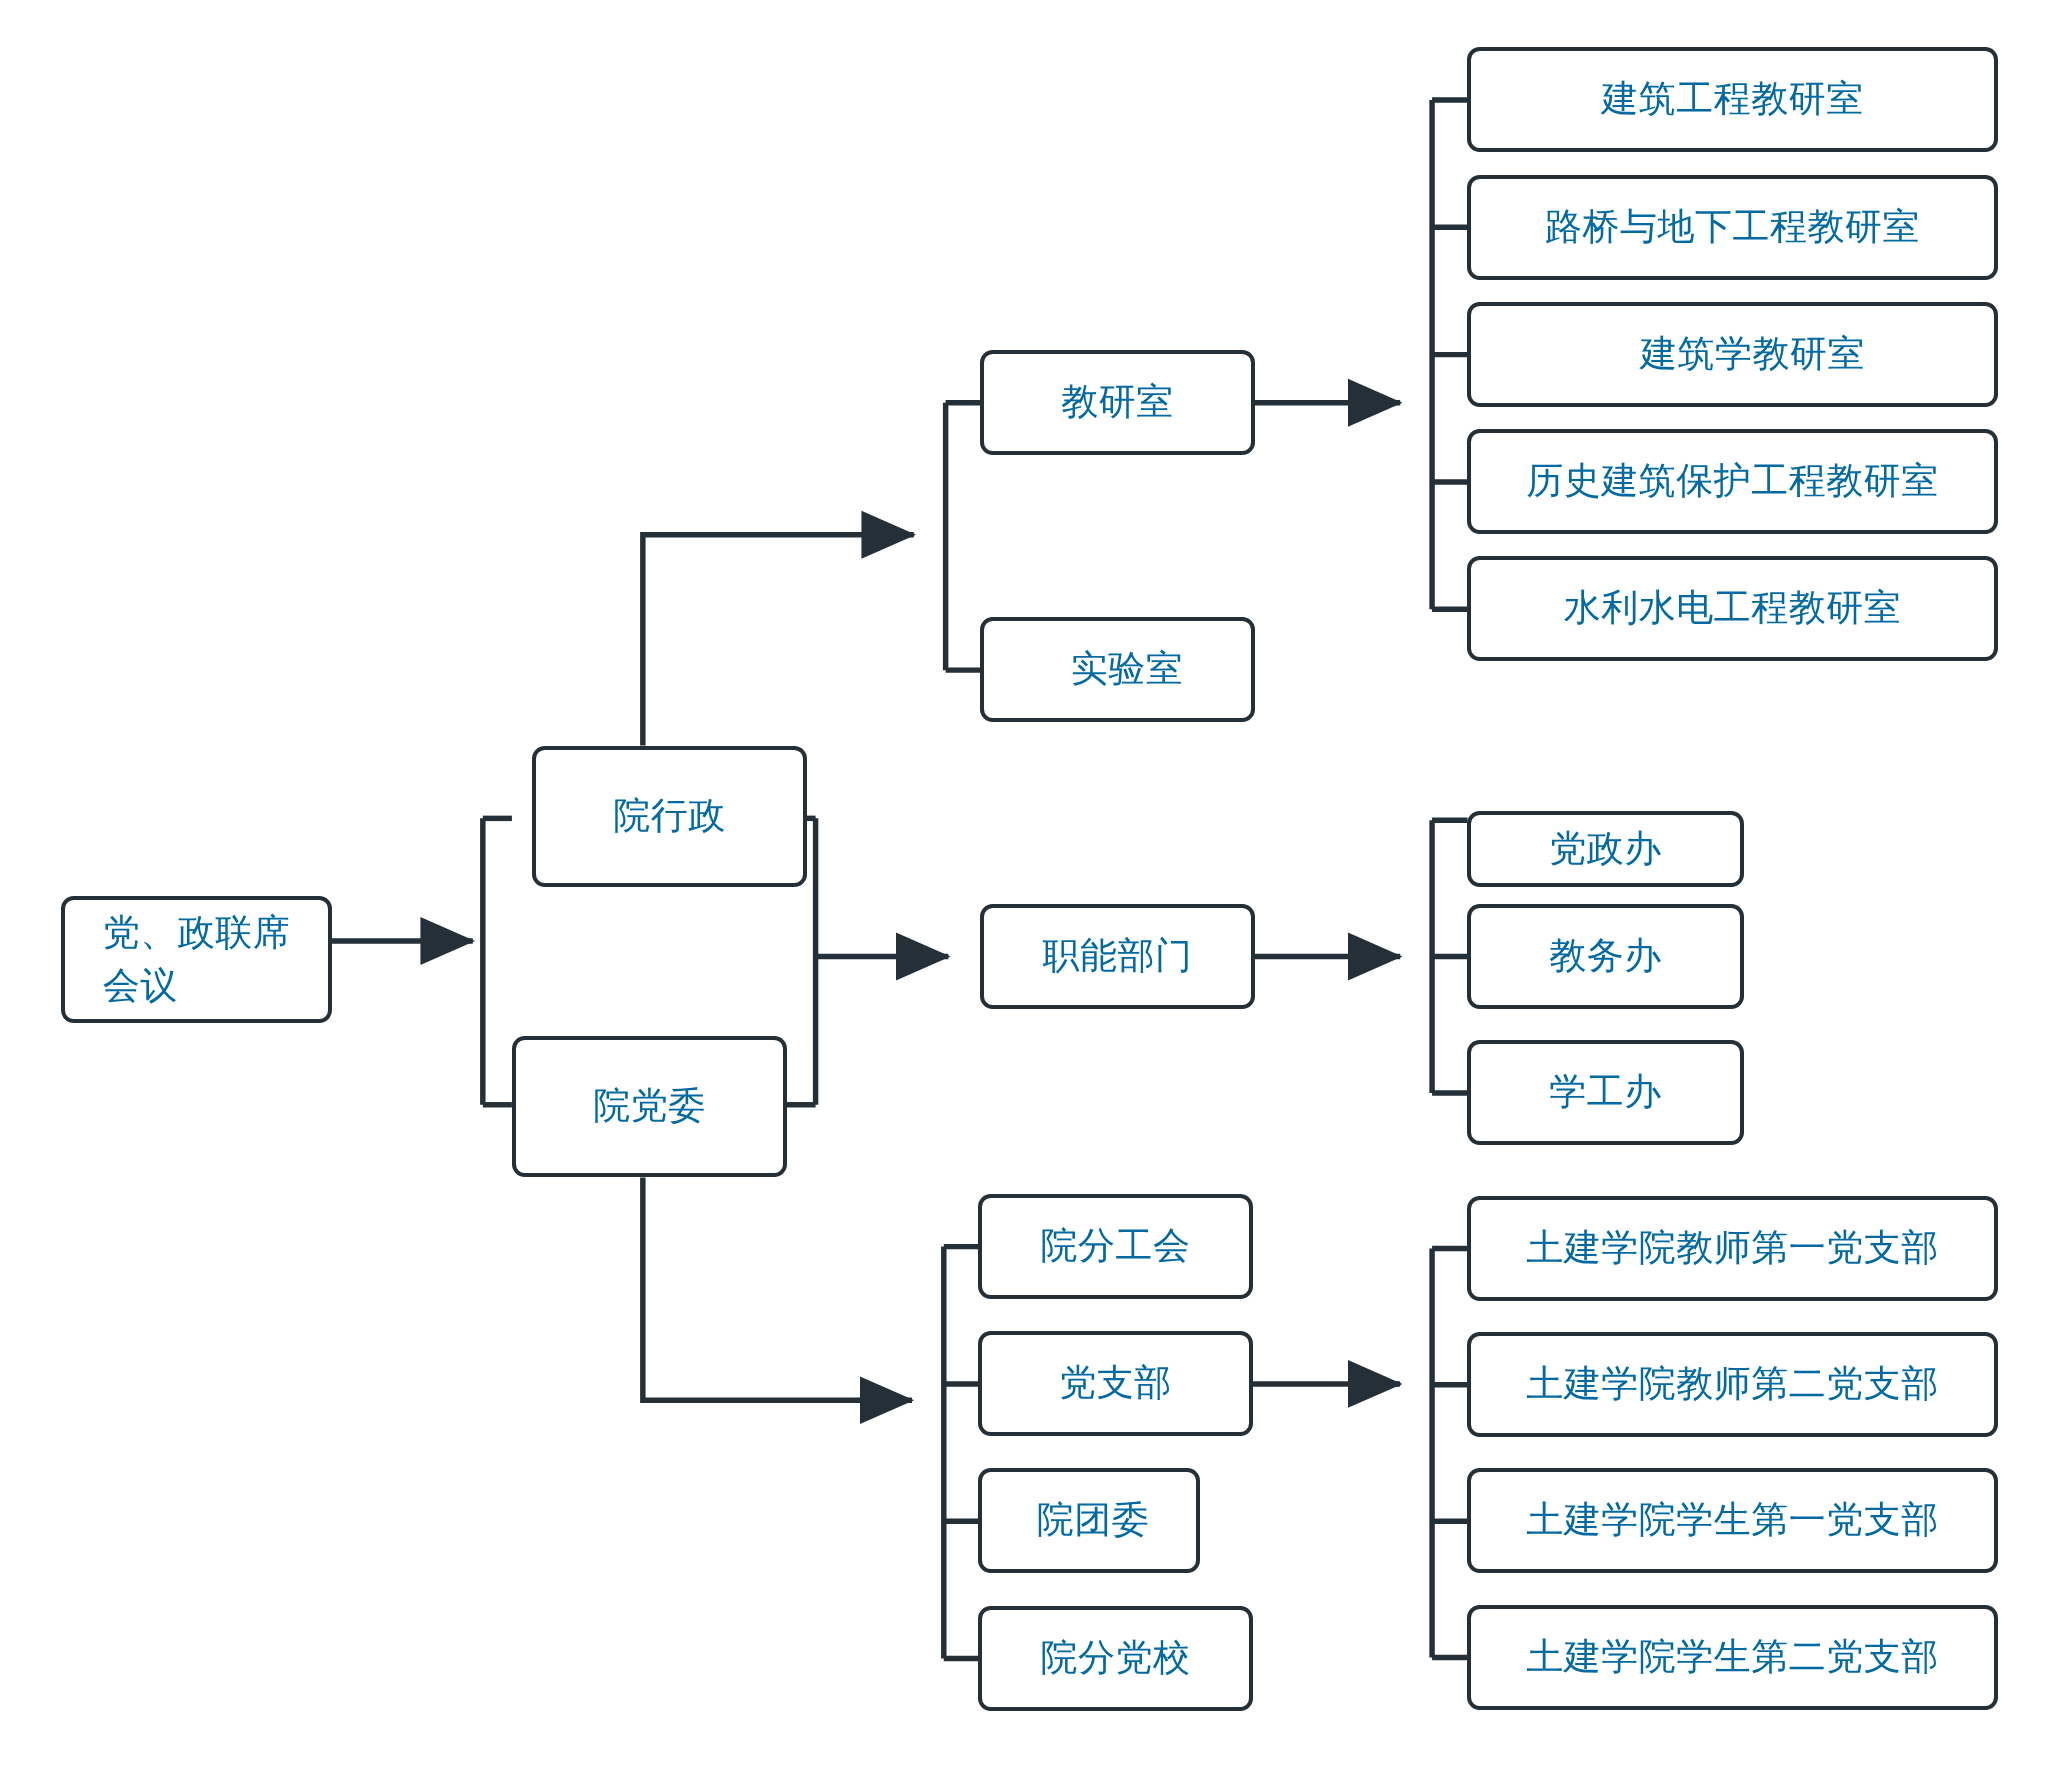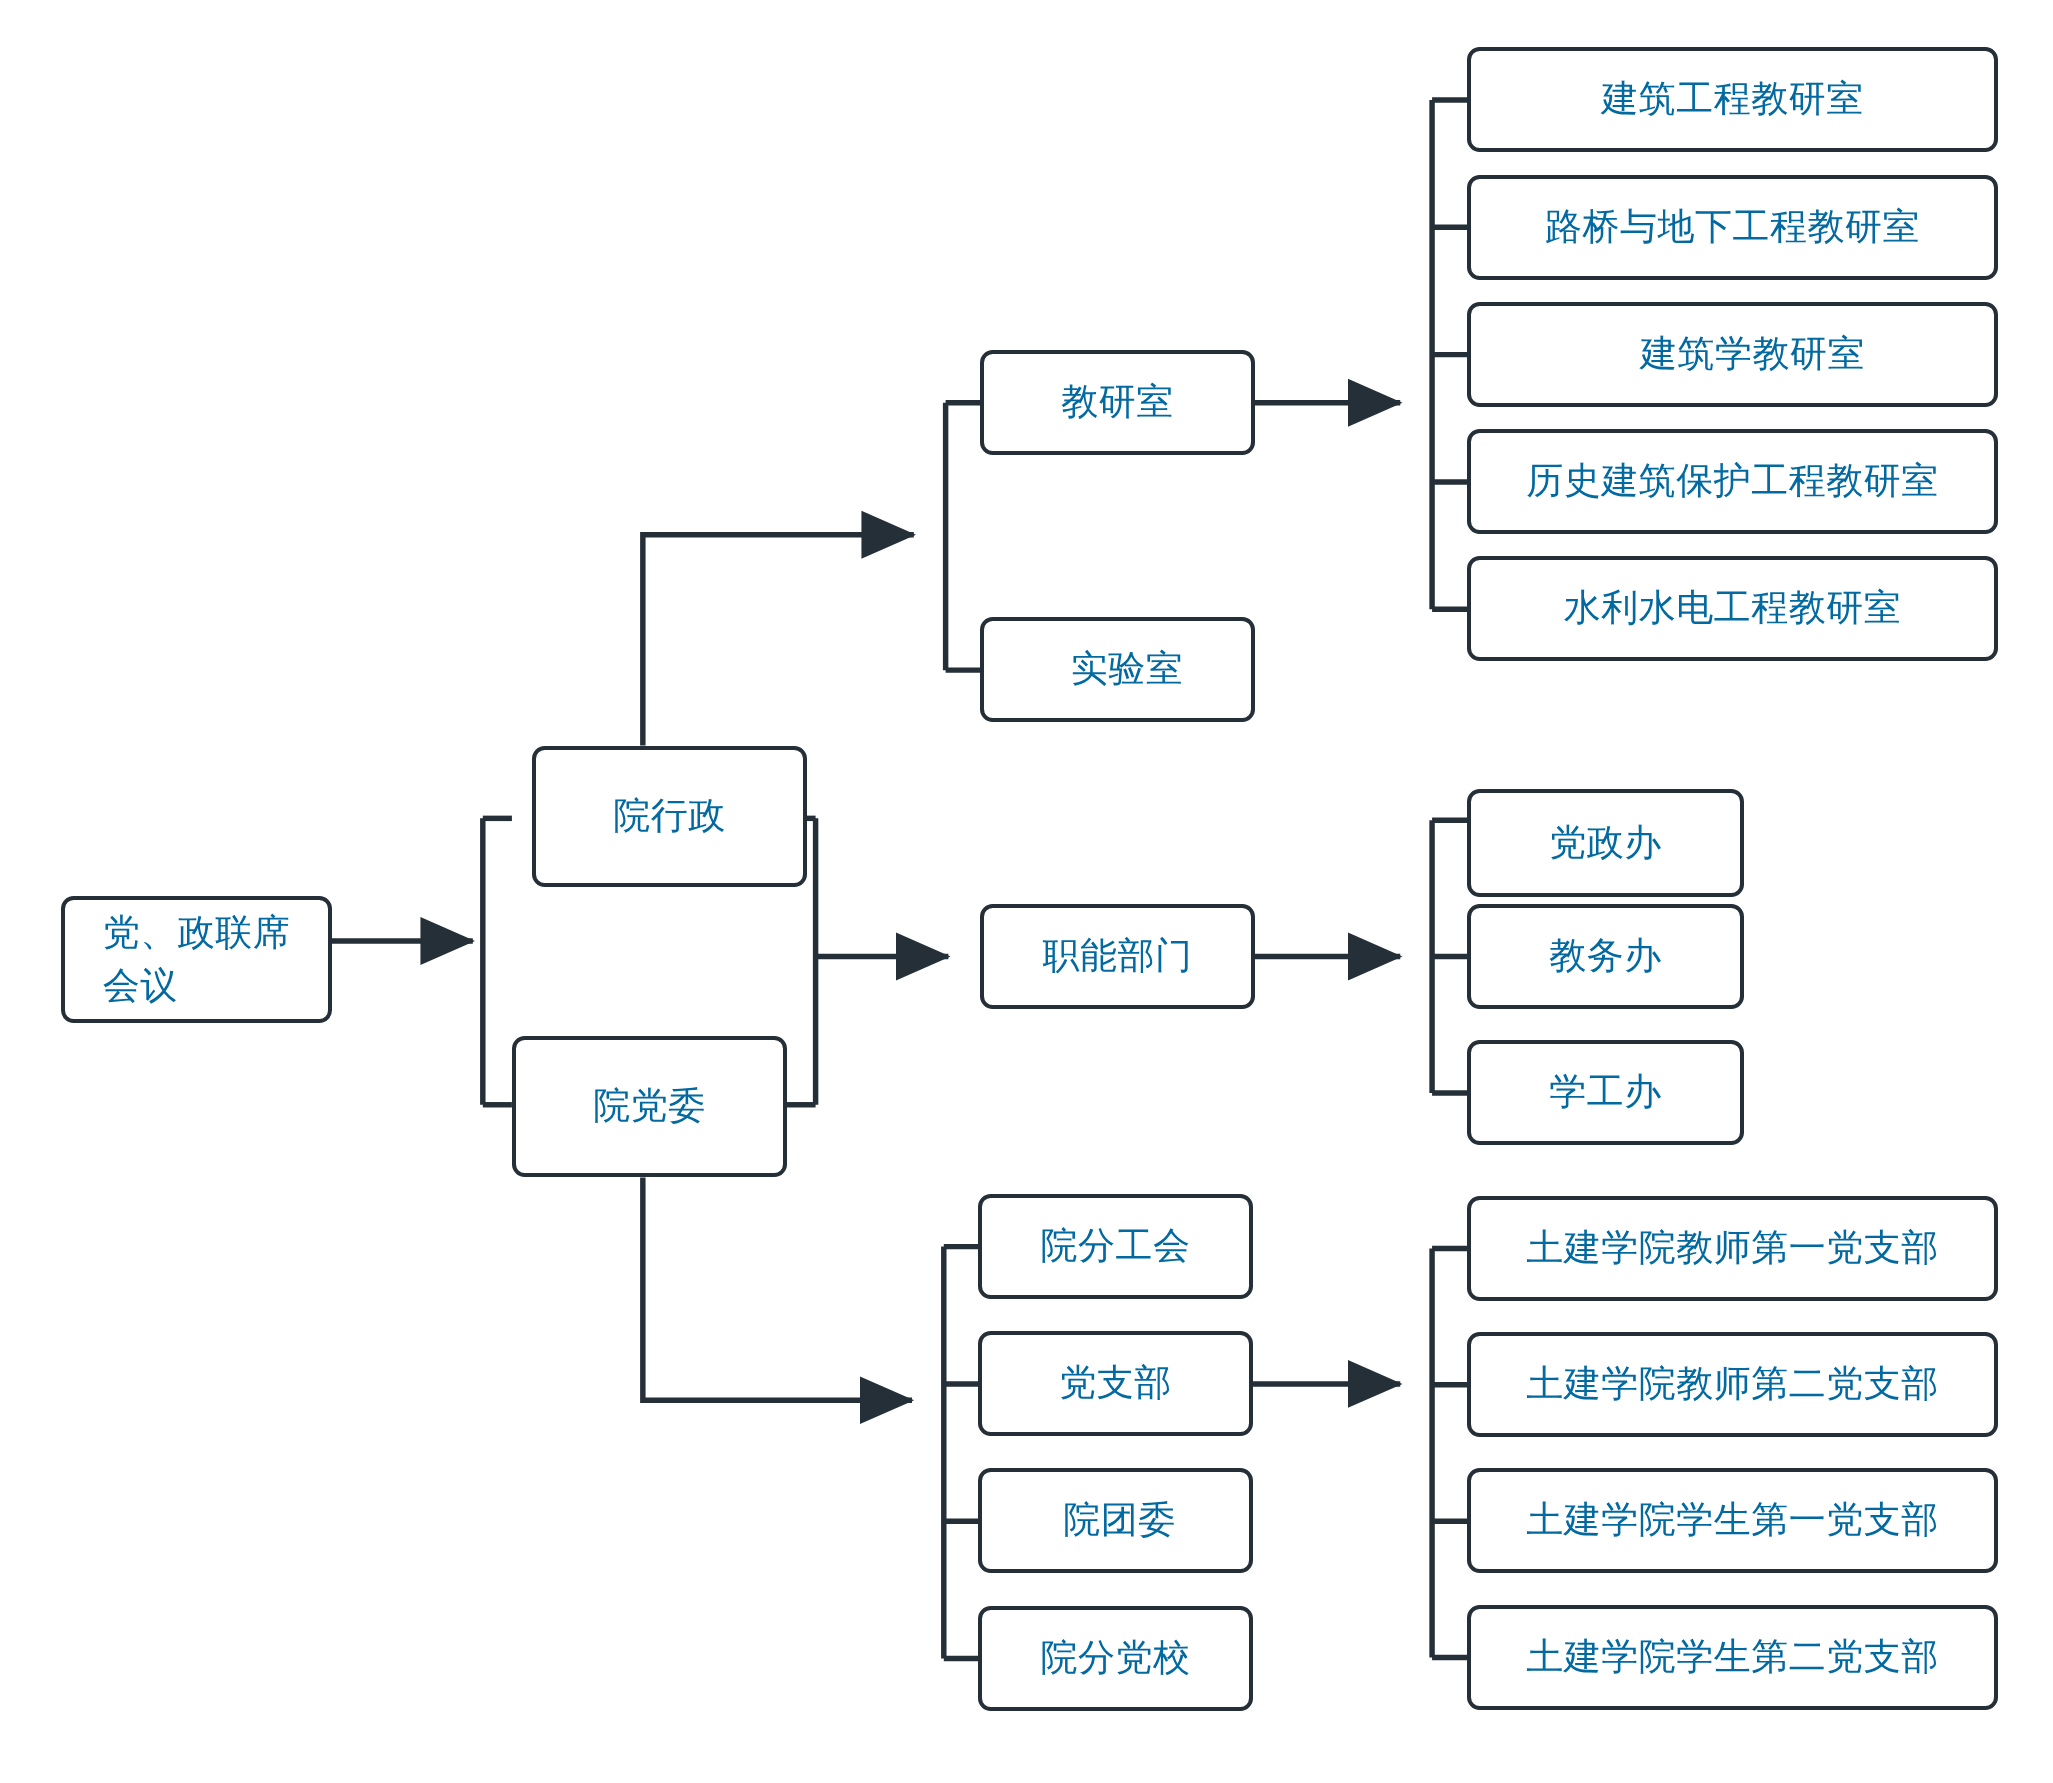--- a/index.html
+++ b/index.html
@@ -94,27 +94,27 @@
   <div class="node" style="left:980px;top:617px;width:275px;height:105px;padding-left:19px;">实验室</div>
 
   <div class="node" style="left:980px;top:904px;width:275px;height:105px;">职能部门</div>
 
   <div class="node" style="left:1467px;top:47px;width:531px;height:105px;">建筑工程教研室</div>
   <div class="node" style="left:1467px;top:175px;width:531px;height:105px;">路桥与地下工程教研室</div>
   <div class="node" style="left:1467px;top:302px;width:531px;height:105px;padding-left:40px;">建筑学教研室</div>
   <div class="node" style="left:1467px;top:429px;width:531px;height:105px;">历史建筑保护工程教研室</div>
   <div class="node" style="left:1467px;top:556px;width:531px;height:105px;">水利水电工程教研室</div>
 
-  <div class="node" style="left:1467px;top:789px;width:277px;height:108px;">党政办</div>
+  <div class="node" style="left:1467px;top:811px;width:277px;height:76px;">党政办</div>
   <div class="node" style="left:1467px;top:904px;width:277px;height:105px;">教务办</div>
   <div class="node" style="left:1467px;top:1040px;width:277px;height:105px;">学工办</div>
 
   <div class="node" style="left:978px;top:1194px;width:275px;height:105px;">院分工会</div>
   <div class="node" style="left:978px;top:1331px;width:275px;height:105px;">党支部</div>
-  <div class="node" style="left:978px;top:1468px;width:275px;height:105px;padding-left:8px;">院团委</div>
+  <div class="node" style="left:978px;top:1468px;width:222px;height:105px;padding-left:8px;">院团委</div>
   <div class="node" style="left:978px;top:1606px;width:275px;height:105px;">院分党校</div>
 
   <div class="node" style="left:1467px;top:1196px;width:531px;height:105px;">土建学院教师第一党支部</div>
   <div class="node" style="left:1467px;top:1332px;width:531px;height:105px;">土建学院教师第二党支部</div>
   <div class="node" style="left:1467px;top:1468px;width:531px;height:105px;">土建学院学生第一党支部</div>
   <div class="node" style="left:1467px;top:1605px;width:531px;height:105px;">土建学院学生第二党支部</div>
 
 </div>
 
 

